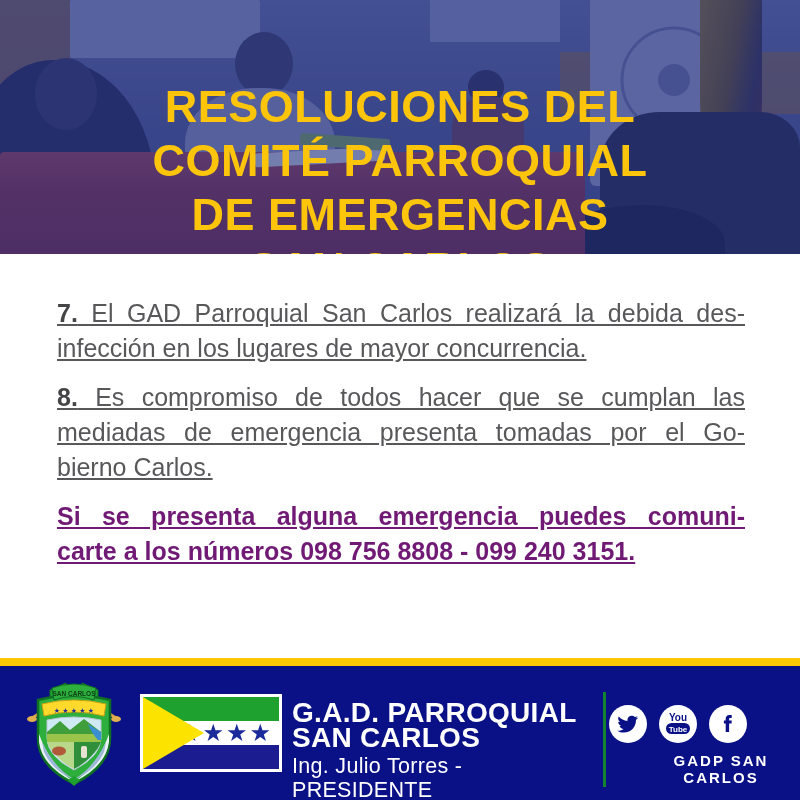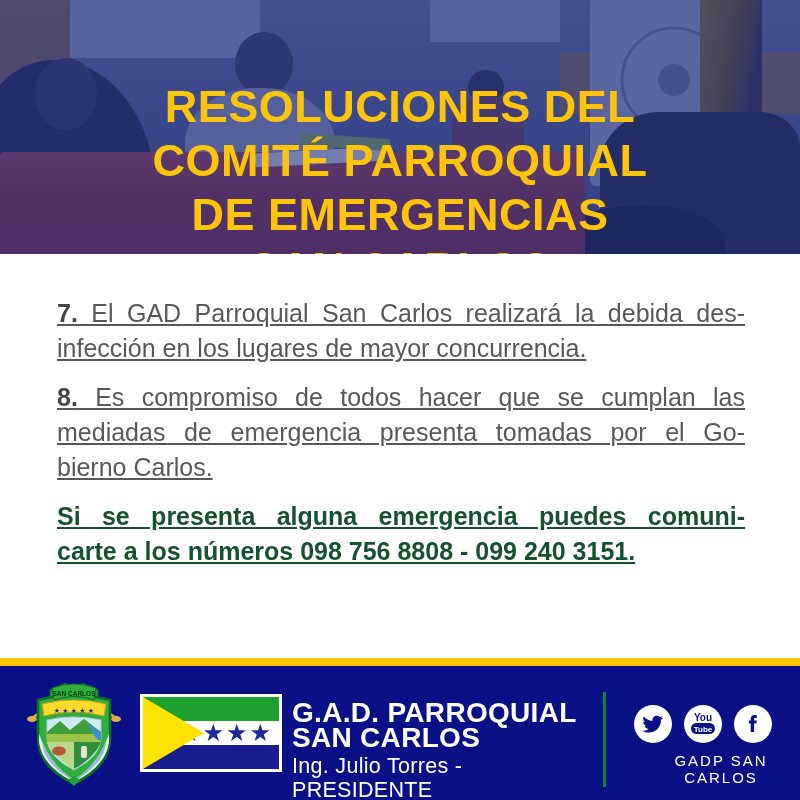--- a/index.html
+++ b/index.html
@@ -35,34 +35,34 @@
   .hero-title{
     position:absolute;left:0;top:50px;width:800px;text-align:center;
     color:#FCC50B;font-weight:800;font-size:45px;line-height:54px;letter-spacing:.5px;
   }
   
   .content{position:absolute;left:57px;top:296px;width:688px;color:#58585B;font-size:25px;line-height:35px;}
   .para{margin:0 0 14px 0;text-decoration:underline;}
   .para .line{white-space:nowrap;}
   .para .line.fill{text-align:justify;text-align-last:justify;-moz-text-align-last:justify;}
   .para b{color:#454547;}
-  .para.bold{font-weight:bold;color:#14532d;}
+  .para.bold{font-weight:bold;color:#701a75;}
   
   .strip{position:absolute;left:0;top:658px;width:800px;height:8px;background:#FFC805;}
   .footer{position:absolute;left:0;top:666px;width:800px;height:134px;background:#0A1186;color:#fff;}
   .crest{position:absolute;left:26px;top:10px;width:96px;height:116px;}
   .flag{position:absolute;left:140px;top:28px;width:142px;height:78px;}
   .org{position:absolute;left:292px;top:34px;width:310px;}
   .org-line1,.org-line2{font-size:28px;font-weight:800;line-height:25px;letter-spacing:.3px;}
   .org-president{font-size:21.5px;font-weight:400;line-height:24px;margin-top:4px;letter-spacing:.3px;}
   .vdivider{position:absolute;left:603px;top:26px;width:3px;height:95px;background:#12862E;}
   .social{position:absolute;left:608px;top:38px;width:190px;text-align:center;}
-  .social-icons{display:flex;justify-content:center;gap:10px;}
+  .social-icons{display:flex;gap:10px;}
   .social-circle{width:40px;height:40px;}
-  .social-caption{margin-top:8px;font-size:15px;font-weight:normal;letter-spacing:2px;margin-left:36px;}
+  .social-caption{margin-top:8px;font-size:15px;font-weight:bold;letter-spacing:2px;margin-left:36px;}
 </style>
 </head>
 <body>
 
 <div class="poster">
 
   <div class="hero">
     <div class="shape ph-wall"></div>
     <div class="shape ph-window-left"></div>
     <div class="shape ph-window-mid"></div>

